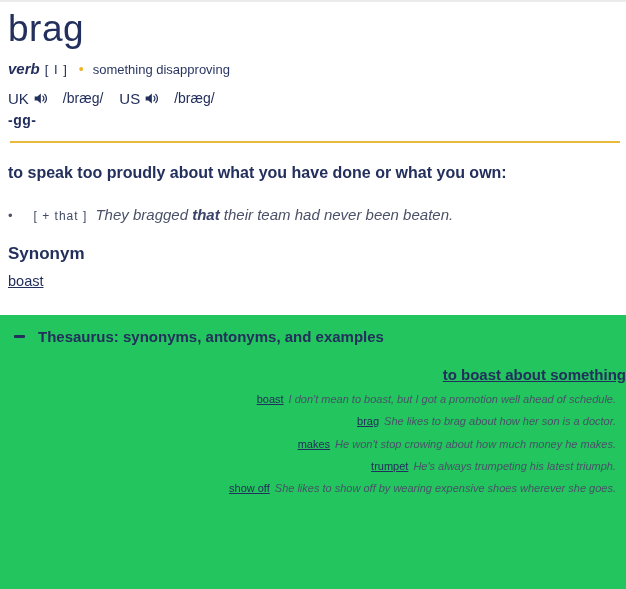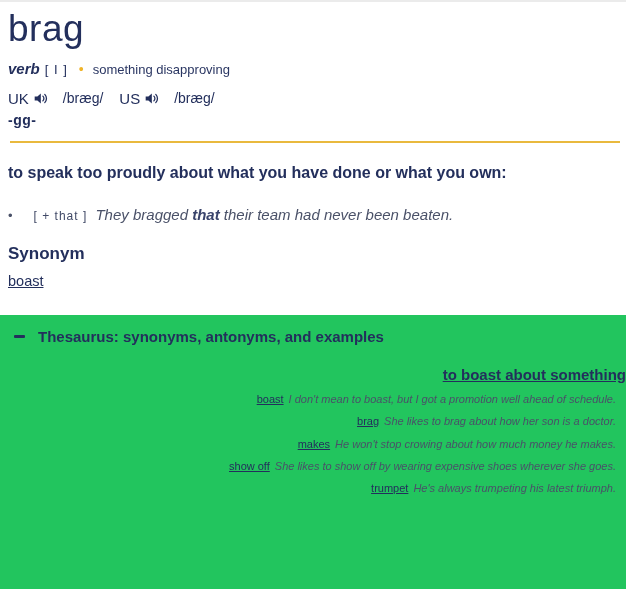--- a/index.html
+++ b/index.html
@@ -184,20 +184,20 @@
     <div class="thes-item">
       <a class="thes-word">boast</a><span>I don't mean to boast, but I got a promotion well ahead of schedule.</span>
     </div>
     <div class="thes-item">
       <a class="thes-word">brag</a><span>She likes to brag about how her son is a doctor.</span>
     </div>
     <div class="thes-item">
       <a class="thes-word">makes</a><span>He won't stop crowing about how much money he makes.</span>
     </div>
     <div class="thes-item">
+      <a class="thes-word">trumpet</a><span>He's always trumpeting his latest triumph.</span>
+    </div>
+    <div class="thes-item">
       <a class="thes-word">show off</a><span>She likes to show off by wearing expensive shoes wherever she goes.</span>
     </div>
-    <div class="thes-item">
-      <a class="thes-word">trumpet</a><span>He's always trumpeting his latest triumph.</span>
-    </div>
   </div>
 
 </div>
 
 </body></html>

